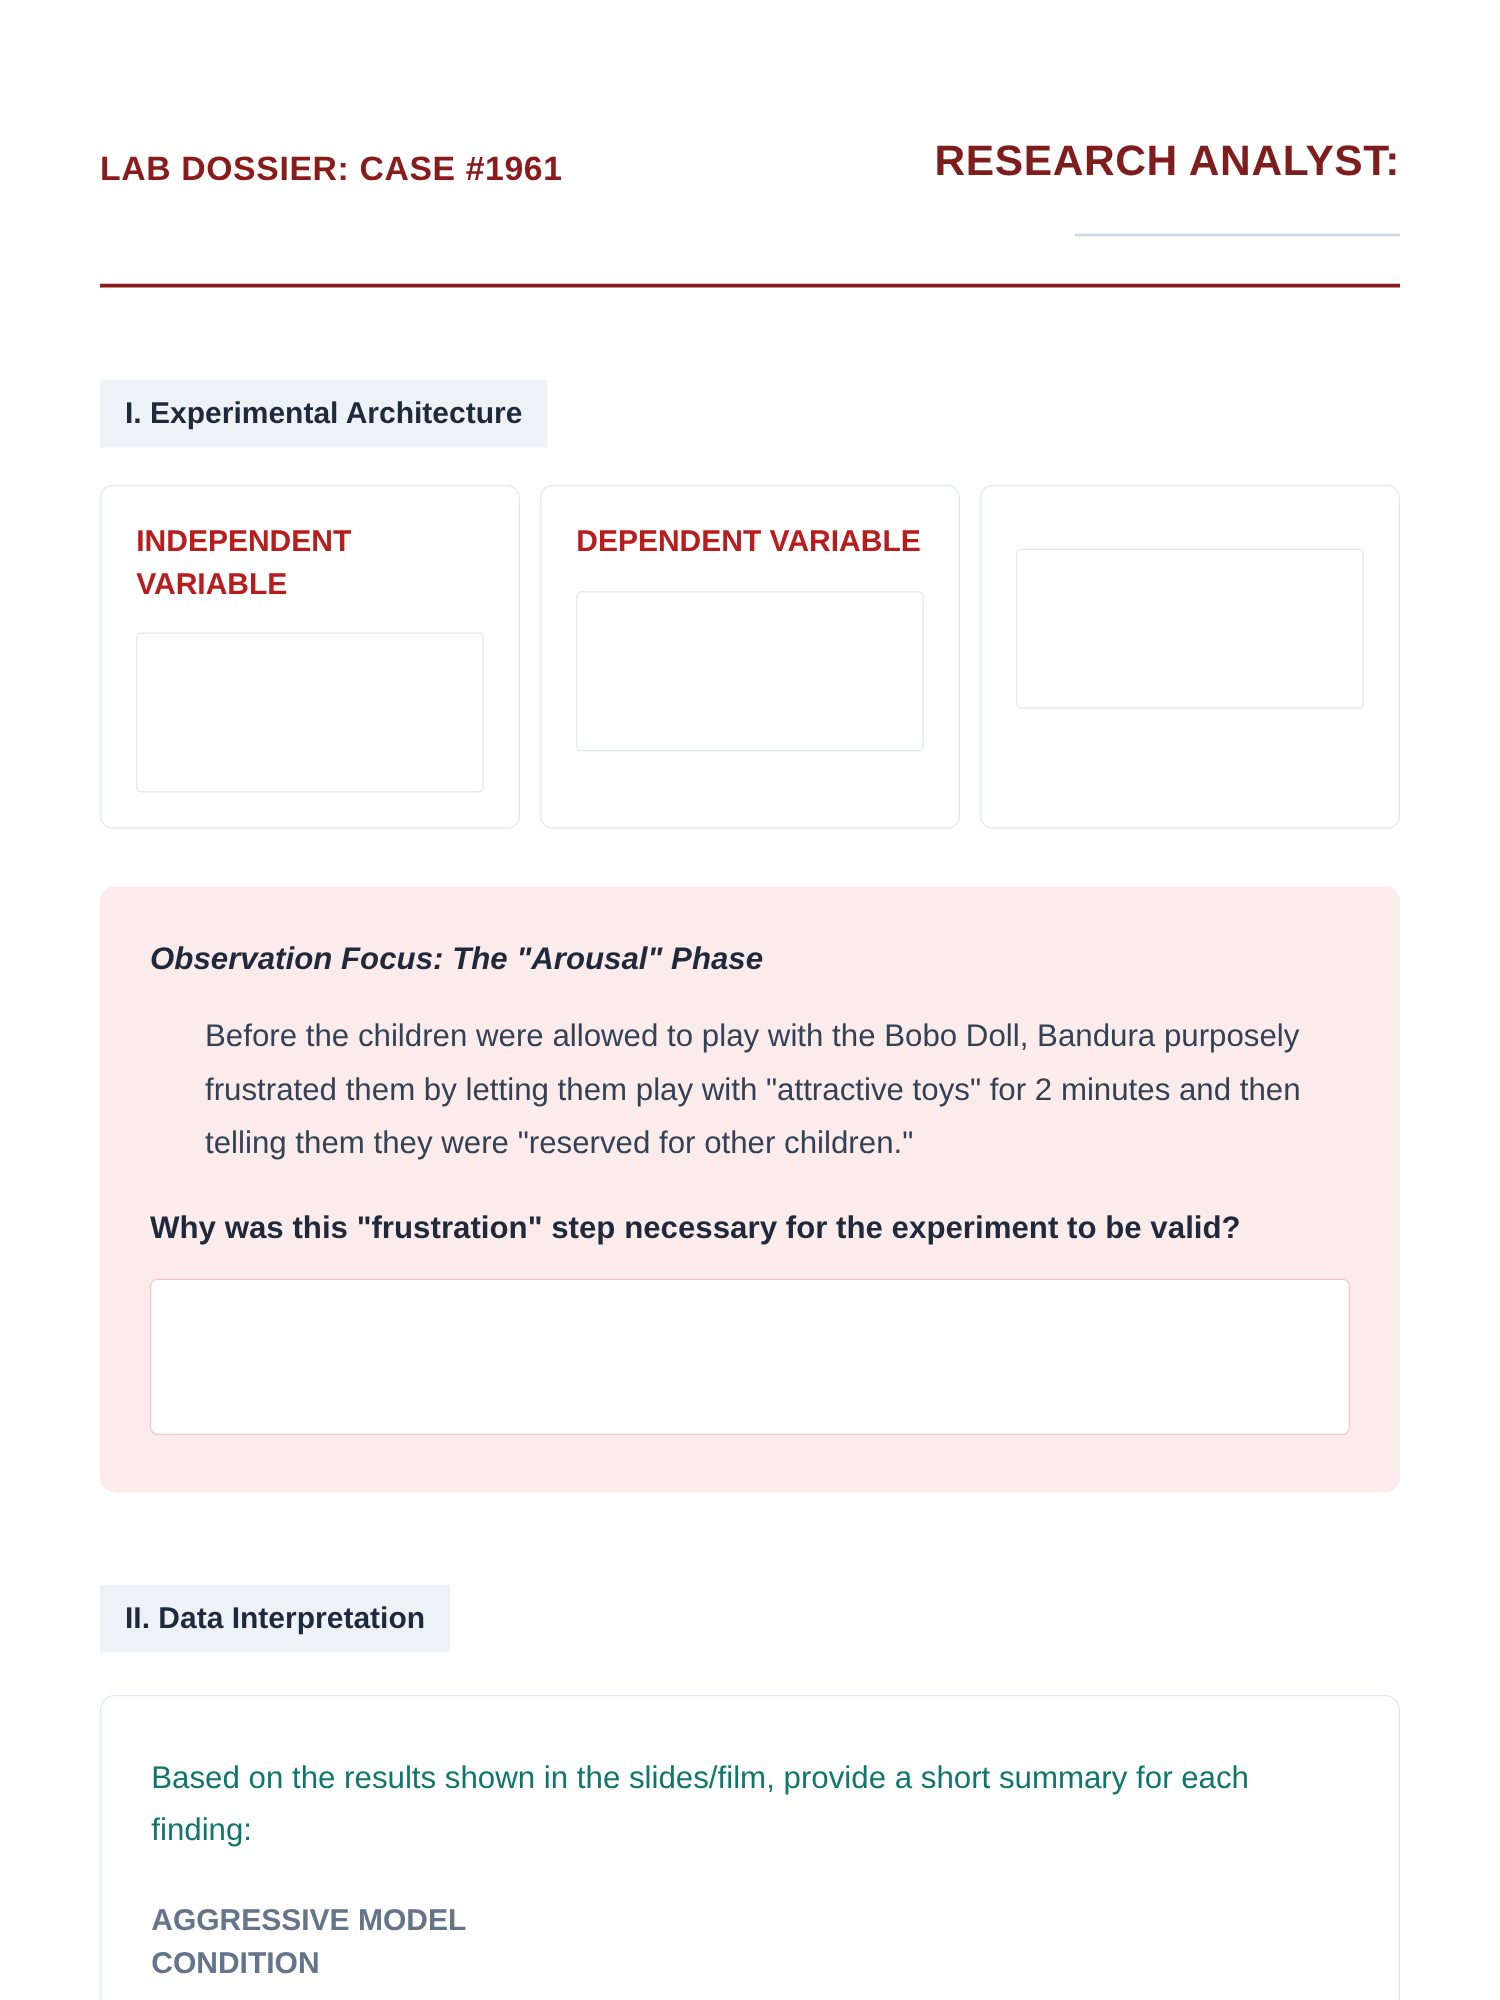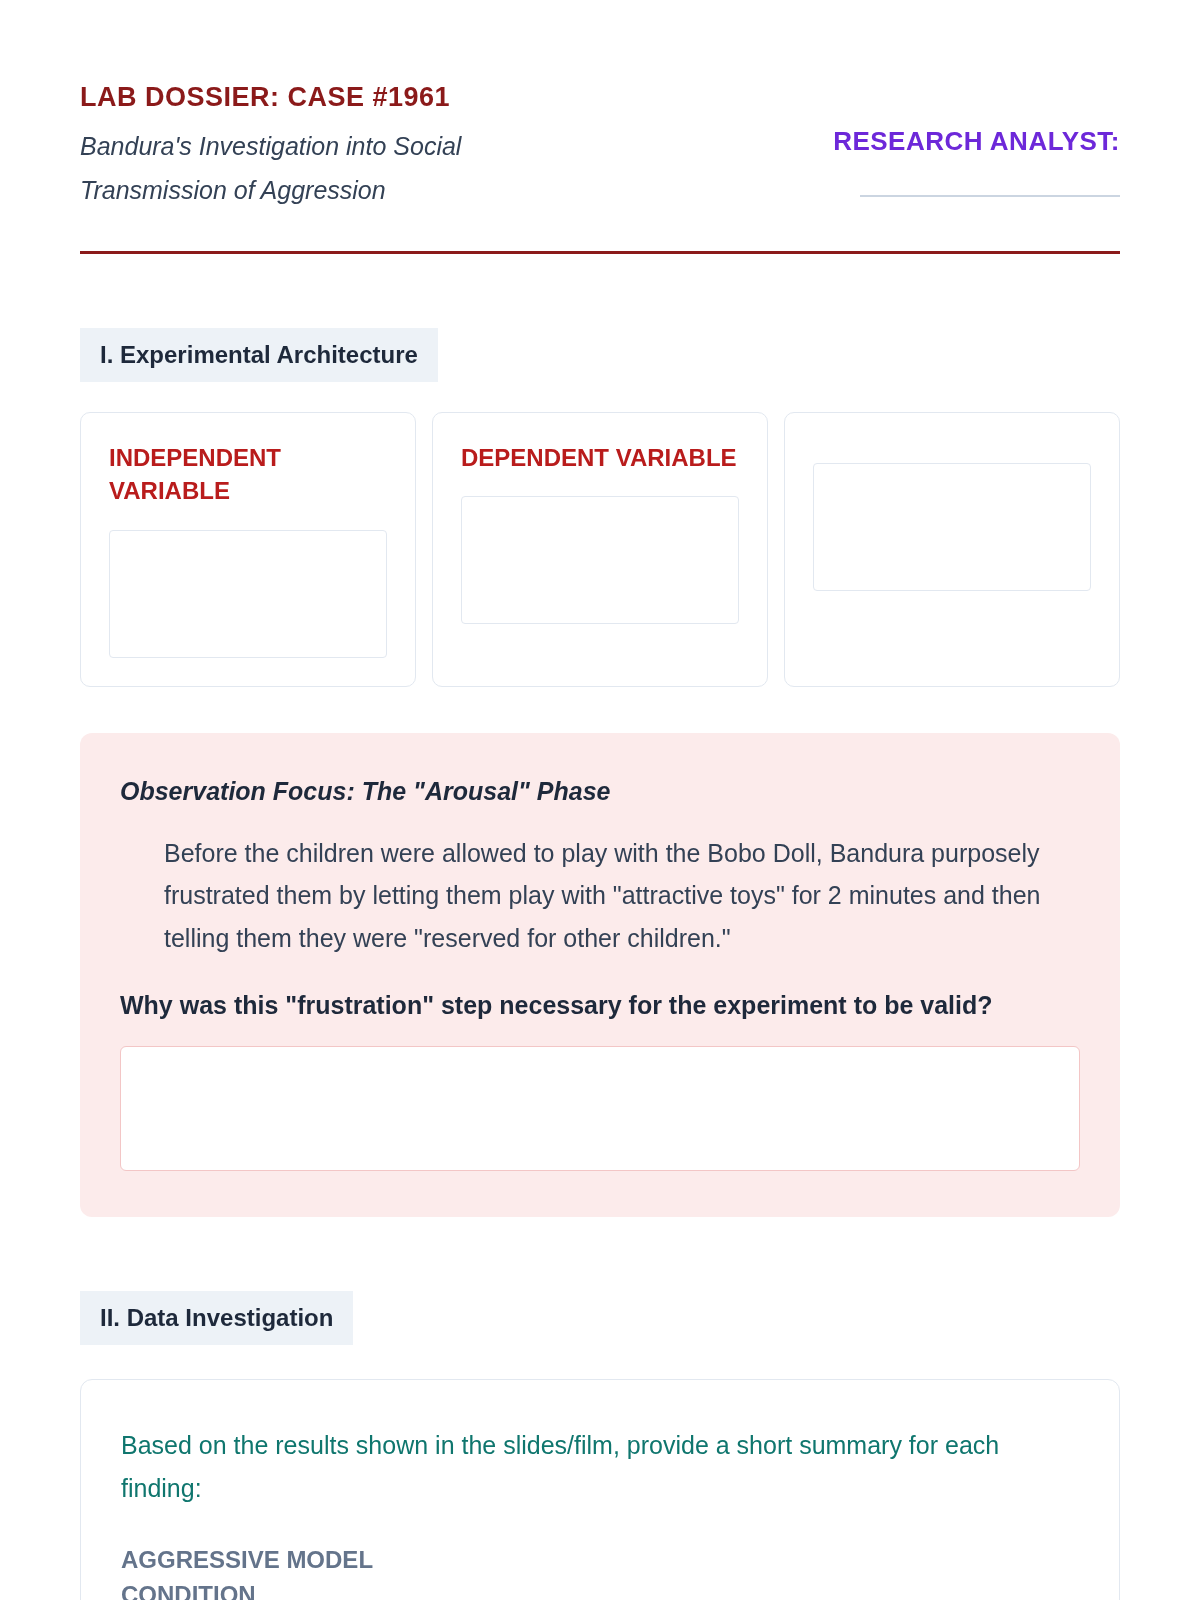--- a/index.html
+++ b/index.html
@@ -25,24 +25,24 @@
   .subtitle {
     margin-top: 12px;
     font-size: 25px;
     font-style: italic;
     line-height: 1.75;
     color: #334155;
     max-width: 460px;
   }
   .header-right { padding-top: 28px; text-align: right; }
   .analyst-label {
-    font-size: 26px;
+    font-size: 34px;
     font-weight: 700;
     letter-spacing: 0.5px;
-    color: #6d28d9;
+    color: #7f1d1d;
   }
   .analyst-line {
     margin-top: 38px;
     margin-left: auto;
     width: 260px;
     border-bottom: 2px solid #CBD5E1;
     height: 1px;
     cursor: text;
   }
   .divider {
@@ -161,21 +161,20 @@
   }
 </style>
 </head>
 <body>
 
 <div class="page">
 
   <header class="header">
     <div class="header-left">
       <h1 class="title">LAB DOSSIER: CASE #1961</h1>
-      <p class="subtitle">Bandura's Investigation into Social Transmission of Aggression</p>
     </div>
     <div class="header-right">
       <div class="analyst-label">RESEARCH ANALYST:</div>
       <div class="analyst-line"></div>
     </div>
   </header>
 
   <hr class="divider">
 
   <div class="section-badge">I. Experimental Architecture</div>
@@ -194,21 +193,21 @@
     </div>
   </div>
 
   <div class="obs-panel">
     <div class="obs-heading">Observation Focus: The "Arousal" Phase</div>
     <p class="obs-body">Before the children were allowed to play with the Bobo Doll, Bandura purposely frustrated them by letting them play with "attractive toys" for 2 minutes and then telling them they were "reserved for other children."</p>
     <p class="obs-question">Why was this "frustration" step necessary for the experiment to be valid?</p>
     <textarea class="obs-textarea" style=""></textarea>
   </div>
 
-  <div class="section-badge">II. Data Investigation</div>
+  <div class="section-badge">II. Data Interpretation</div>
 
   <div class="interp-card">
     <p class="interp-intro">Based on the results shown in the slides/film, provide a short summary for each finding:</p>
     <div class="finding-label">AGGRESSIVE MODEL CONDITION</div>
 
   </div>
 
 </div>
 
 </body></html>

